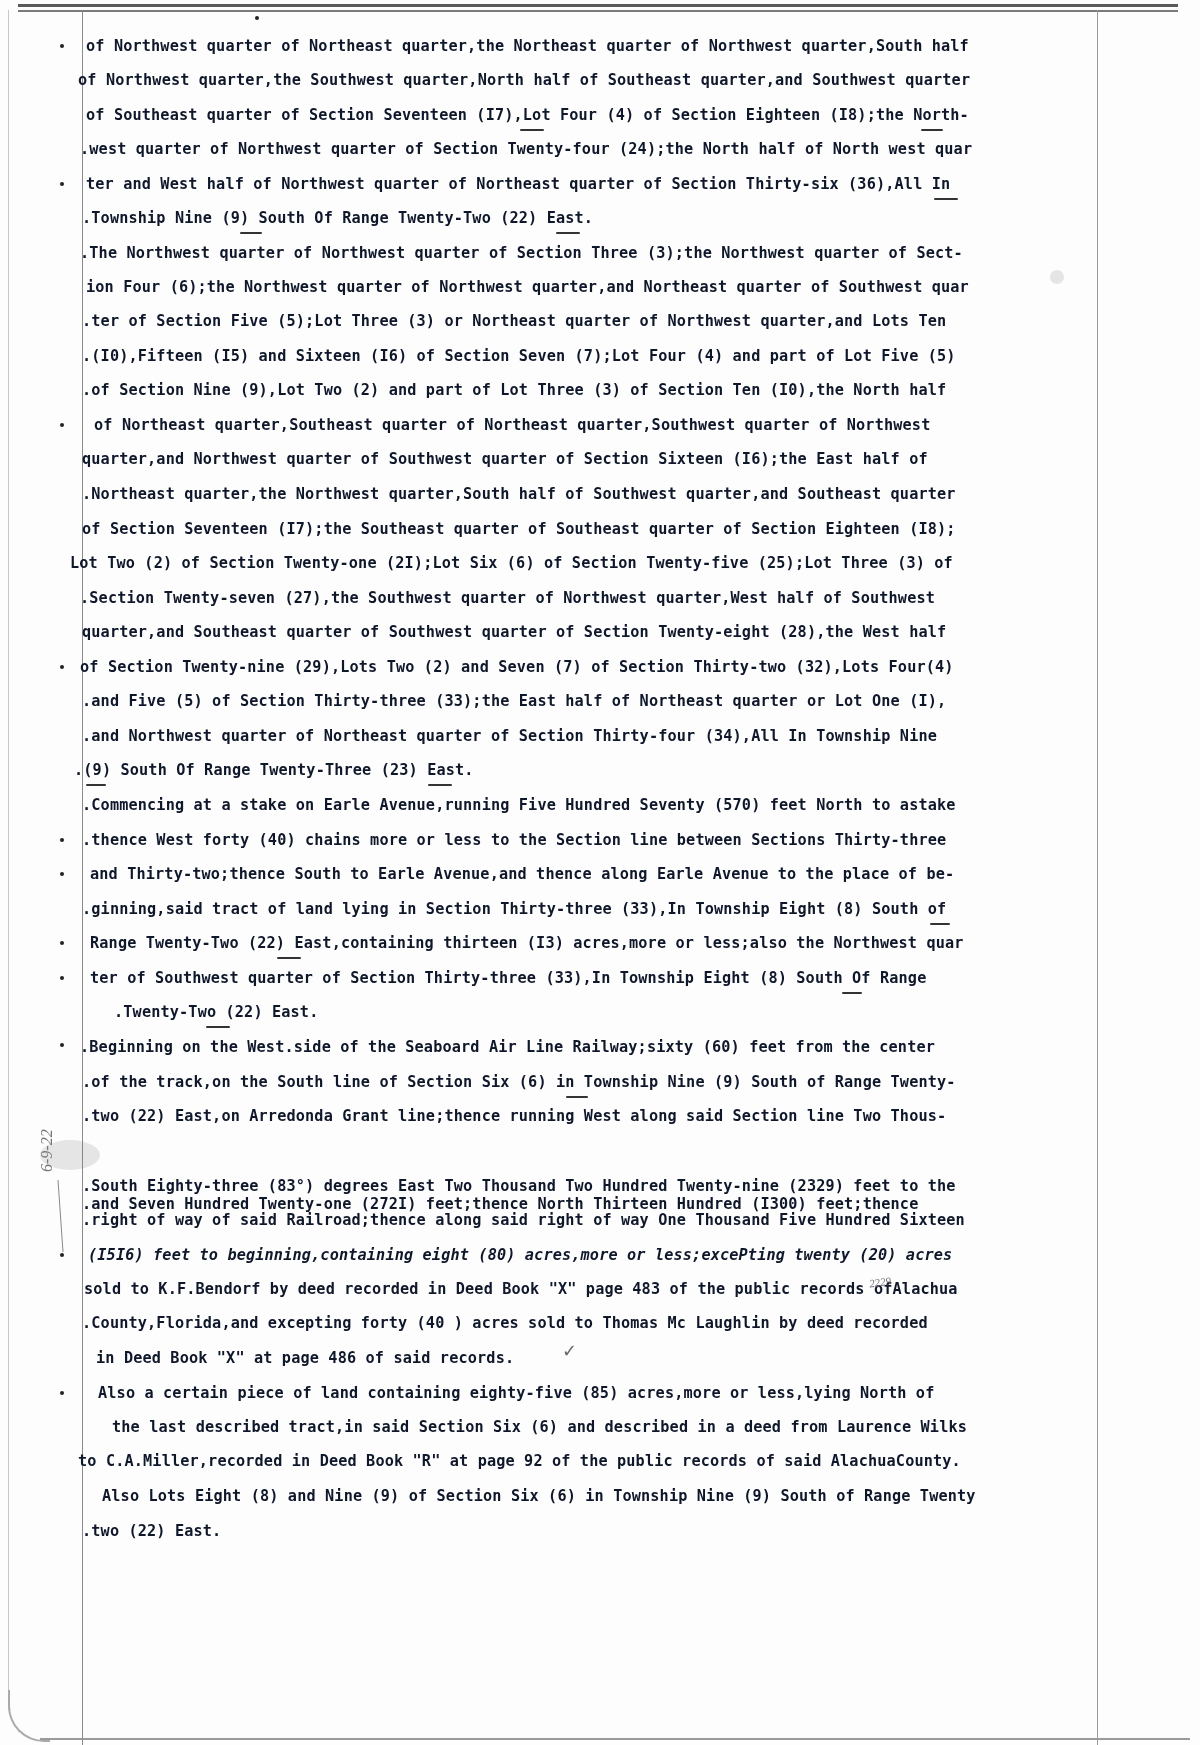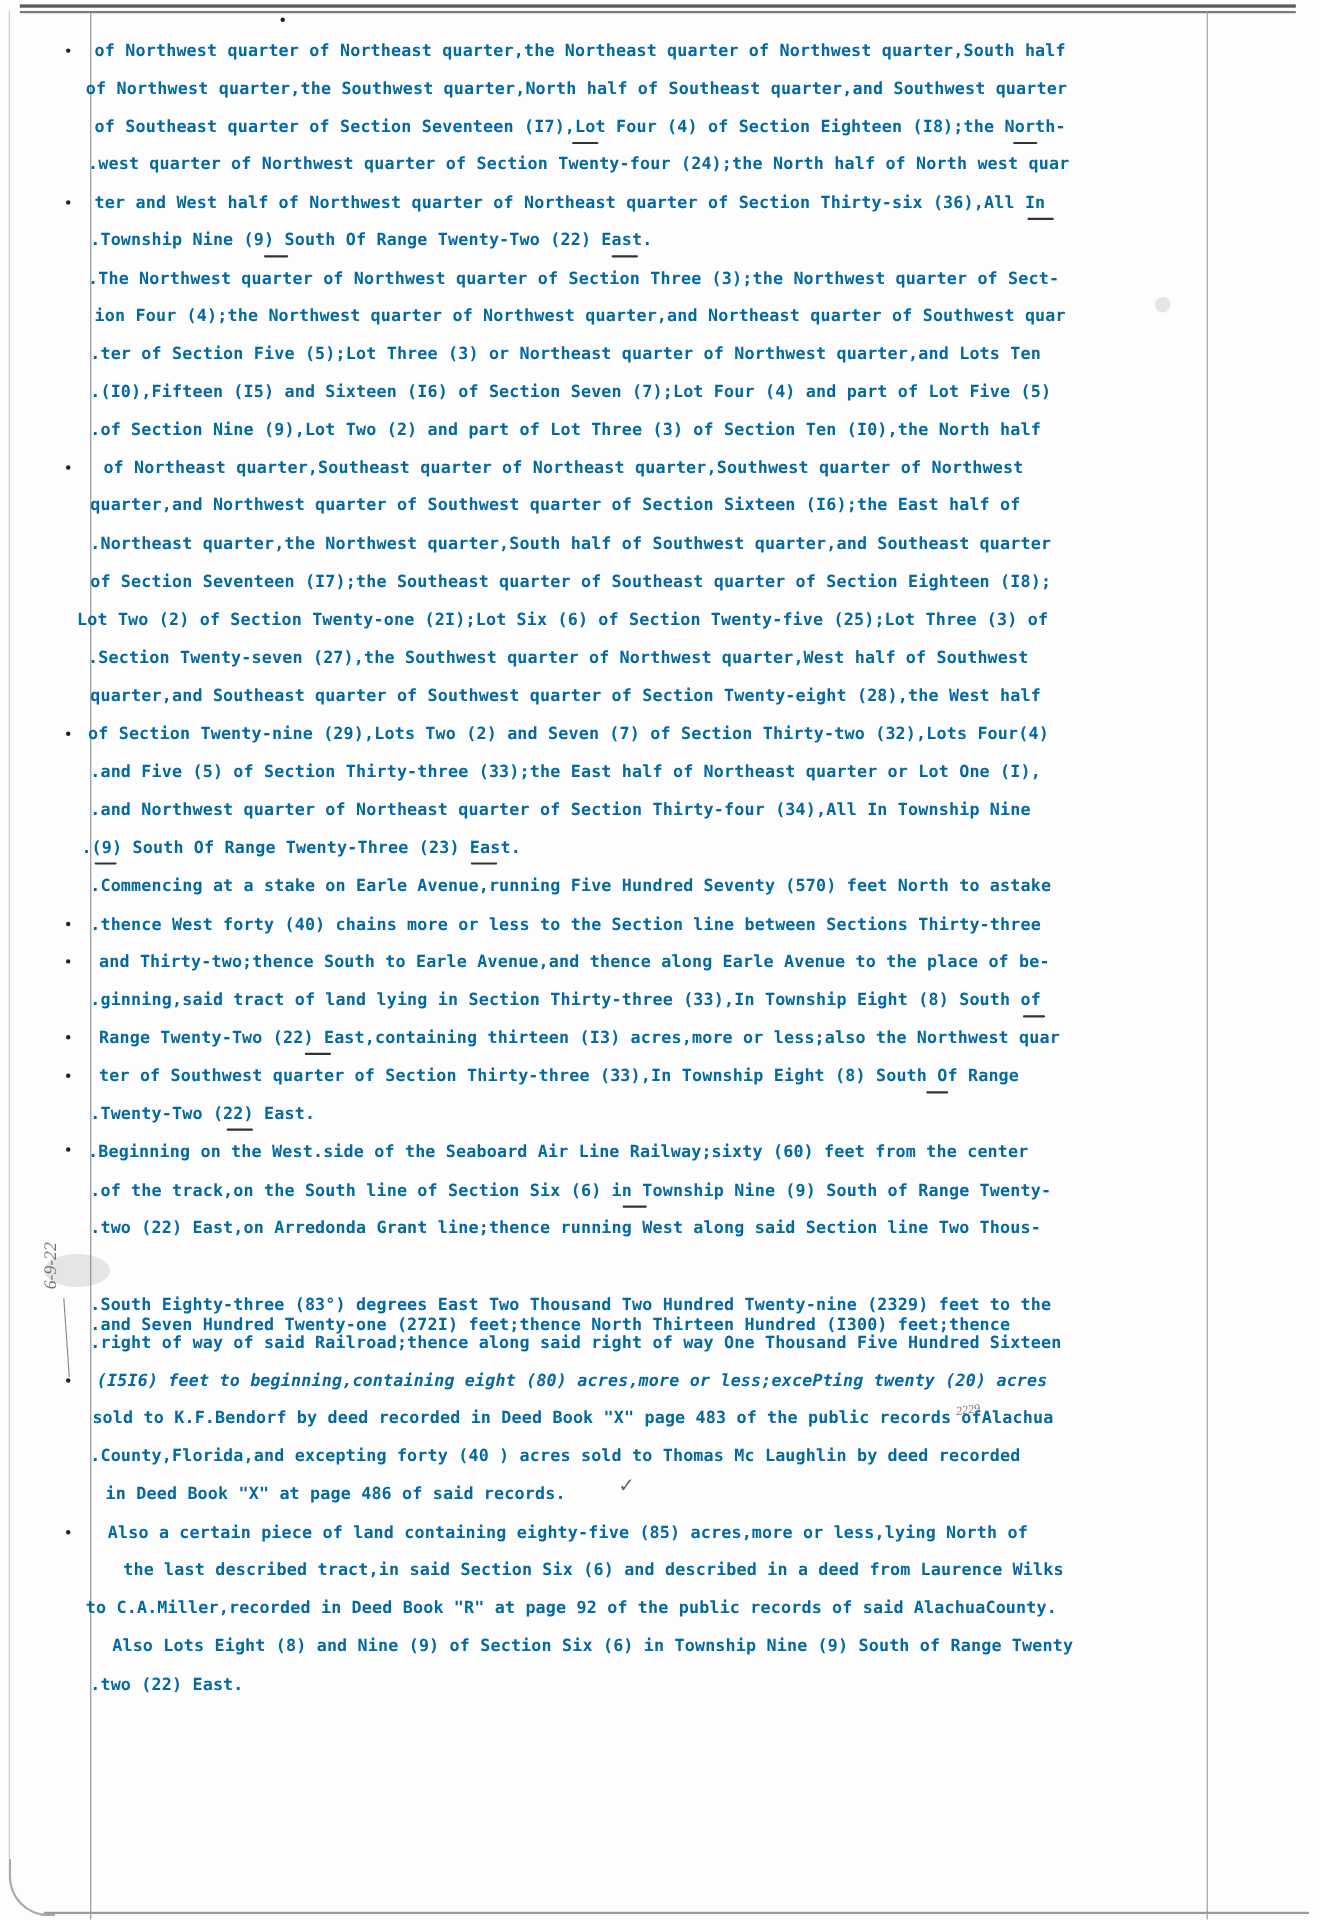--- a/index.html
+++ b/index.html
@@ -9,21 +9,21 @@
   .top-rule-2 { position: absolute; left: 18px; top: 10px; width: 1160px; height: 2px; background: #7a7a7a; }
   .left-margin-line { position: absolute; left: 82px; top: 10px; width: 1px; height: 1735px; background: #8a8a8a; }
   .outer-left-line { position: absolute; left: 8px; top: 10px; width: 1px; height: 1700px; background: #c8c8c8; }
   .right-margin-line { position: absolute; left: 1097px; top: 10px; width: 1px; height: 1735px; background: #9a9a9a; }
   .bottom-rule { position: absolute; left: 40px; top: 1738px; width: 1150px; height: 2px; background: #9a9a9a; }
   .corner-curve { position: absolute; left: 8px; top: 1690px; width: 40px; height: 50px; border-left: 2px solid #aaa; border-bottom: 2px solid #aaa; border-bottom-left-radius: 36px; }
   .line {
     position: absolute; white-space: pre;
     font-family: "DejaVu Sans Mono", "Liberation Mono", monospace;
     font-weight: bold; font-size: 15.2px; letter-spacing: 0.15px;
-    color: #0369a1; line-height: 20px;
+    color: #0f172a; line-height: 20px;
   }
   .dot { position: absolute; width: 4px; height: 4px; border-radius: 50%; background: #222; }
   .margin-note {
     position: absolute; left: 38px; top: 1172px;
     font-family: "Liberation Serif", serif; font-style: italic;
     font-size: 16px; color: #777; transform: rotate(-90deg);
     transform-origin: left top; white-space: pre;
   }
   .margin-note-rule { position: absolute; left: 60px; top: 1180px; width: 1px; height: 72px; background: #888; transform: rotate(-4deg); }
   .handwritten-correction {
@@ -53,42 +53,42 @@
   <div class="dot" style="left:255px; top:16px;"></div>
 
   <div id="text-lines">
       <div class="line" style="left: 86px; top: 36px;">of Northwest quarter of Northeast quarter,the Northeast quarter of Northwest quarter,South half</div>
       <div class="line" style="left: 78px; top: 70px;">of Northwest quarter,the Southwest quarter,North half of Southeast quarter,and Southwest quarter</div>
       <div class="line" style="left: 86px; top: 105px;">of Southeast quarter of Section Seventeen (I7),Lot Four (4) of Section Eighteen (I8);the North-</div>
       <div class="line" style="left: 80px; top: 139px;">.west quarter of Northwest quarter of Section Twenty-four (24);the North half of North west quar</div>
       <div class="line" style="left: 86px; top: 174px;">ter and West half of Northwest quarter of Northeast quarter of Section Thirty-six (36),All In</div>
       <div class="line" style="left: 82px; top: 208px;">.Township Nine (9) South Of Range Twenty-Two (22) East.</div>
       <div class="line" style="left: 80px; top: 243px;">.The Northwest quarter of Northwest quarter of Section Three (3);the Northwest quarter of Sect-</div>
-      <div class="line" style="left: 86px; top: 277px;">ion Four (4);the Northwest quarter of Northwest quarter,and Northeast quarter of Southwest quar</div>
+      <div class="line" style="left: 86px; top: 277px;">ion Four (6);the Northwest quarter of Northwest quarter,and Northeast quarter of Southwest quar</div>
       <div class="line" style="left: 82px; top: 311px;">.ter of Section Five (5);Lot Three (3) or Northeast quarter of Northwest quarter,and Lots Ten</div>
       <div class="line" style="left: 82px; top: 346px;">.(I0),Fifteen (I5) and Sixteen (I6) of Section Seven (7);Lot Four (4) and part of Lot Five (5)</div>
       <div class="line" style="left: 82px; top: 380px;">.of Section Nine (9),Lot Two (2) and part of Lot Three (3) of Section Ten (I0),the North half</div>
       <div class="line" style="left: 94px; top: 415px;">of Northeast quarter,Southeast quarter of Northeast quarter,Southwest quarter of Northwest</div>
       <div class="line" style="left: 82px; top: 449px;">quarter,and Northwest quarter of Southwest quarter of Section Sixteen (I6);the East half of</div>
       <div class="line" style="left: 82px; top: 484px;">.Northeast quarter,the Northwest quarter,South half of Southwest quarter,and Southeast quarter</div>
       <div class="line" style="left: 82px; top: 519px;">of Section Seventeen (I7);the Southeast quarter of Southeast quarter of Section Eighteen (I8);</div>
       <div class="line" style="left: 70px; top: 553px;">Lot Two (2) of Section Twenty-one (2I);Lot Six (6) of Section Twenty-five (25);Lot Three (3) of</div>
       <div class="line" style="left: 80px; top: 588px;">.Section Twenty-seven (27),the Southwest quarter of Northwest quarter,West half of Southwest</div>
       <div class="line" style="left: 82px; top: 622px;">quarter,and Southeast quarter of Southwest quarter of Section Twenty-eight (28),the West half</div>
       <div class="line" style="left: 80px; top: 657px;">of Section Twenty-nine (29),Lots Two (2) and Seven (7) of Section Thirty-two (32),Lots Four(4)</div>
       <div class="line" style="left: 82px; top: 691px;">.and Five (5) of Section Thirty-three (33);the East half of Northeast quarter or Lot One (I),</div>
       <div class="line" style="left: 82px; top: 726px;">.and Northwest quarter of Northeast quarter of Section Thirty-four (34),All In Township Nine</div>
       <div class="line" style="left: 74px; top: 760px;">.(9) South Of Range Twenty-Three (23) East.</div>
       <div class="line" style="left: 82px; top: 795px;">.Commencing at a stake on Earle Avenue,running Five Hundred Seventy (570) feet North to astake</div>
       <div class="line" style="left: 82px; top: 830px;">.thence West forty (40) chains more or less to the Section line between Sections Thirty-three</div>
       <div class="line" style="left: 90px; top: 864px;">and Thirty-two;thence South to Earle Avenue,and thence along Earle Avenue to the place of be-</div>
       <div class="line" style="left: 82px; top: 899px;">.ginning,said tract of land lying in Section Thirty-three (33),In Township Eight (8) South of</div>
       <div class="line" style="left: 90px; top: 933px;">Range Twenty-Two (22) East,containing thirteen (I3) acres,more or less;also the Northwest quar</div>
       <div class="line" style="left: 90px; top: 968px;">ter of Southwest quarter of Section Thirty-three (33),In Township Eight (8) South Of Range</div>
-      <div class="line" style="left: 82px; top: 1002px;">.Twenty-Two (22) East.</div>
+      <div class="line" style="left: 82px; top: 1002px; padding-left: 32px;">.Twenty-Two (22) East.</div>
       <div class="line" style="left: 80px; top: 1037px;">.Beginning on the West.side of the Seaboard Air Line Railway;sixty (60) feet from the center</div>
       <div class="line" style="left: 82px; top: 1072px;">.of the track,on the South line of Section Six (6) in Township Nine (9) South of Range Twenty-</div>
       <div class="line" style="left: 82px; top: 1106px;">.two (22) East,on Arredonda Grant line;thence running West along said Section line Two Thous-</div>
       <div class="line" style="left: 82px; top: 1157px; margin-top: 37px;">.and Seven Hundred Twenty-one (272I) feet;thence North Thirteen Hundred (I300) feet;thence</div>
       <div class="line" style="left: 82px; top: 1176px;">.South Eighty-three (83°) degrees East Two Thousand Two Hundred Twenty-nine (2329) feet to the</div>
       <div class="line" style="left: 82px; top: 1210px;">.right of way of said Railroad;thence along said right of way One Thousand Five Hundred Sixteen</div>
       <div class="line" style="left: 88px; top: 1245px; font-style: italic;">(I5I6) feet to beginning,containing eight (80) acres,more or less;excePting twenty (20) acres</div>
       <div class="line" style="left: 84px; top: 1279px;">sold to K.F.Bendorf by deed recorded in Deed Book "X" page 483 of the public records ofAlachua</div>
       <div class="line" style="left: 82px; top: 1313px;">.County,Florida,and excepting forty (40 ) acres sold to Thomas Mc Laughlin by deed recorded</div>
       <div class="line" style="left: 96px; top: 1348px;">in Deed Book "X" at page 486 of said records.</div>

